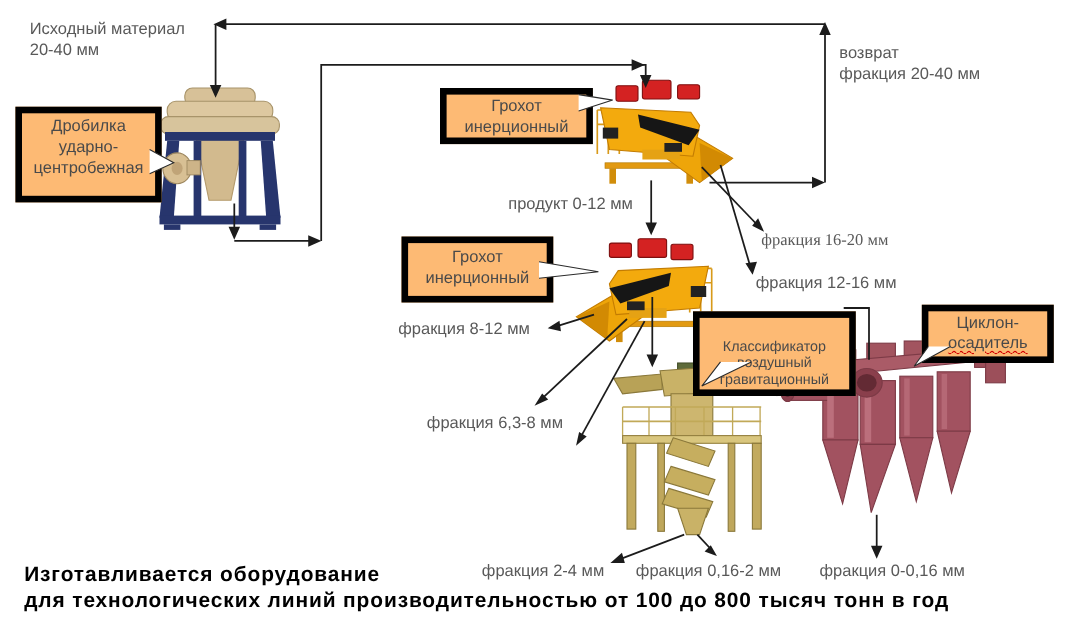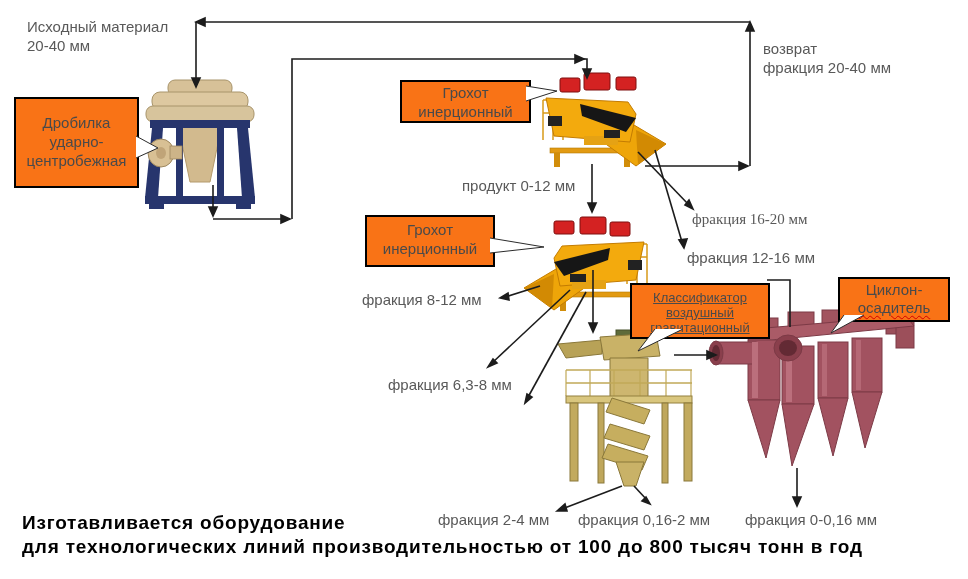--- a/index.html
+++ b/index.html
@@ -3,27 +3,27 @@
 <meta charset="utf-8">
 <style>
   html,body{margin:0;padding:0;background:#ffffff;}
   #stage{position:relative;width:968px;height:579px;background:#ffffff;overflow:hidden;
          font-family:"Liberation Sans","DejaVu Sans",sans-serif;}
   .layer{position:absolute;left:0;top:0;width:968px;height:579px;pointer-events:none;}
   #art{z-index:1;}
   #pointers{z-index:3;}
   .lbl{position:absolute;z-index:2;font-size:15px;line-height:19px;color:#595959;white-space:nowrap;}
   .lbl.right{text-align:left;}
-  .callout{position:absolute;z-index:2;background:#f97316;border:2px solid #000000;
+  .callout{position:absolute;z-index:2;background:#fdba74;border:6px solid #000000;
            color:#4a4a4a;text-align:center;}
   .callout .cline{white-space:nowrap;}
-  #callout-crusher{left:14px;top:97px;width:121px;height:73px;font-size:15px;line-height:19px;padding-top:14px;}
+  #callout-crusher{left:14px;top:97px;width:121px;height:73px;font-size:15px;line-height:19px;padding-top:2px;}
   #callout-screen1{left:400px;top:80px;width:127px;height:38px;font-size:15px;line-height:19px;padding-top:1px;}
   #callout-screen2{left:365px;top:215px;width:126px;height:45px;font-size:15px;line-height:19px;padding-top:3px;}
-  #callout-classifier{left:630px;top:283px;width:136px;height:47px;font-size:13px;line-height:15px;padding-top:5px;text-decoration:underline;}
+  #callout-classifier{left:630px;top:283px;width:136px;height:47px;font-size:13px;line-height:15px;padding-top:18px;}
   #callout-cyclone{left:838px;top:277px;width:108px;height:39px;font-size:15px;line-height:18px;padding-top:2px;}
   .squiggle{text-decoration:underline;text-decoration-style:wavy;text-decoration-color:#d40000;
             text-decoration-thickness:1px;text-underline-offset:2px;}
   #lbl-feed{left:27px;top:17px;width:160px;}
   #lbl-return{left:763px;top:7px;margin-top:32px;}
   #lbl-product{left:462px;top:176px;width:128px;}
   #lbl-f16-20{left:692px;top:210px;font-family:Liberation Serif, serif;}
   #lbl-f12-16{left:687px;top:248px;}
   #lbl-f8-12{left:362px;top:290px;}
   #lbl-f63-8{left:388px;top:375px;}

